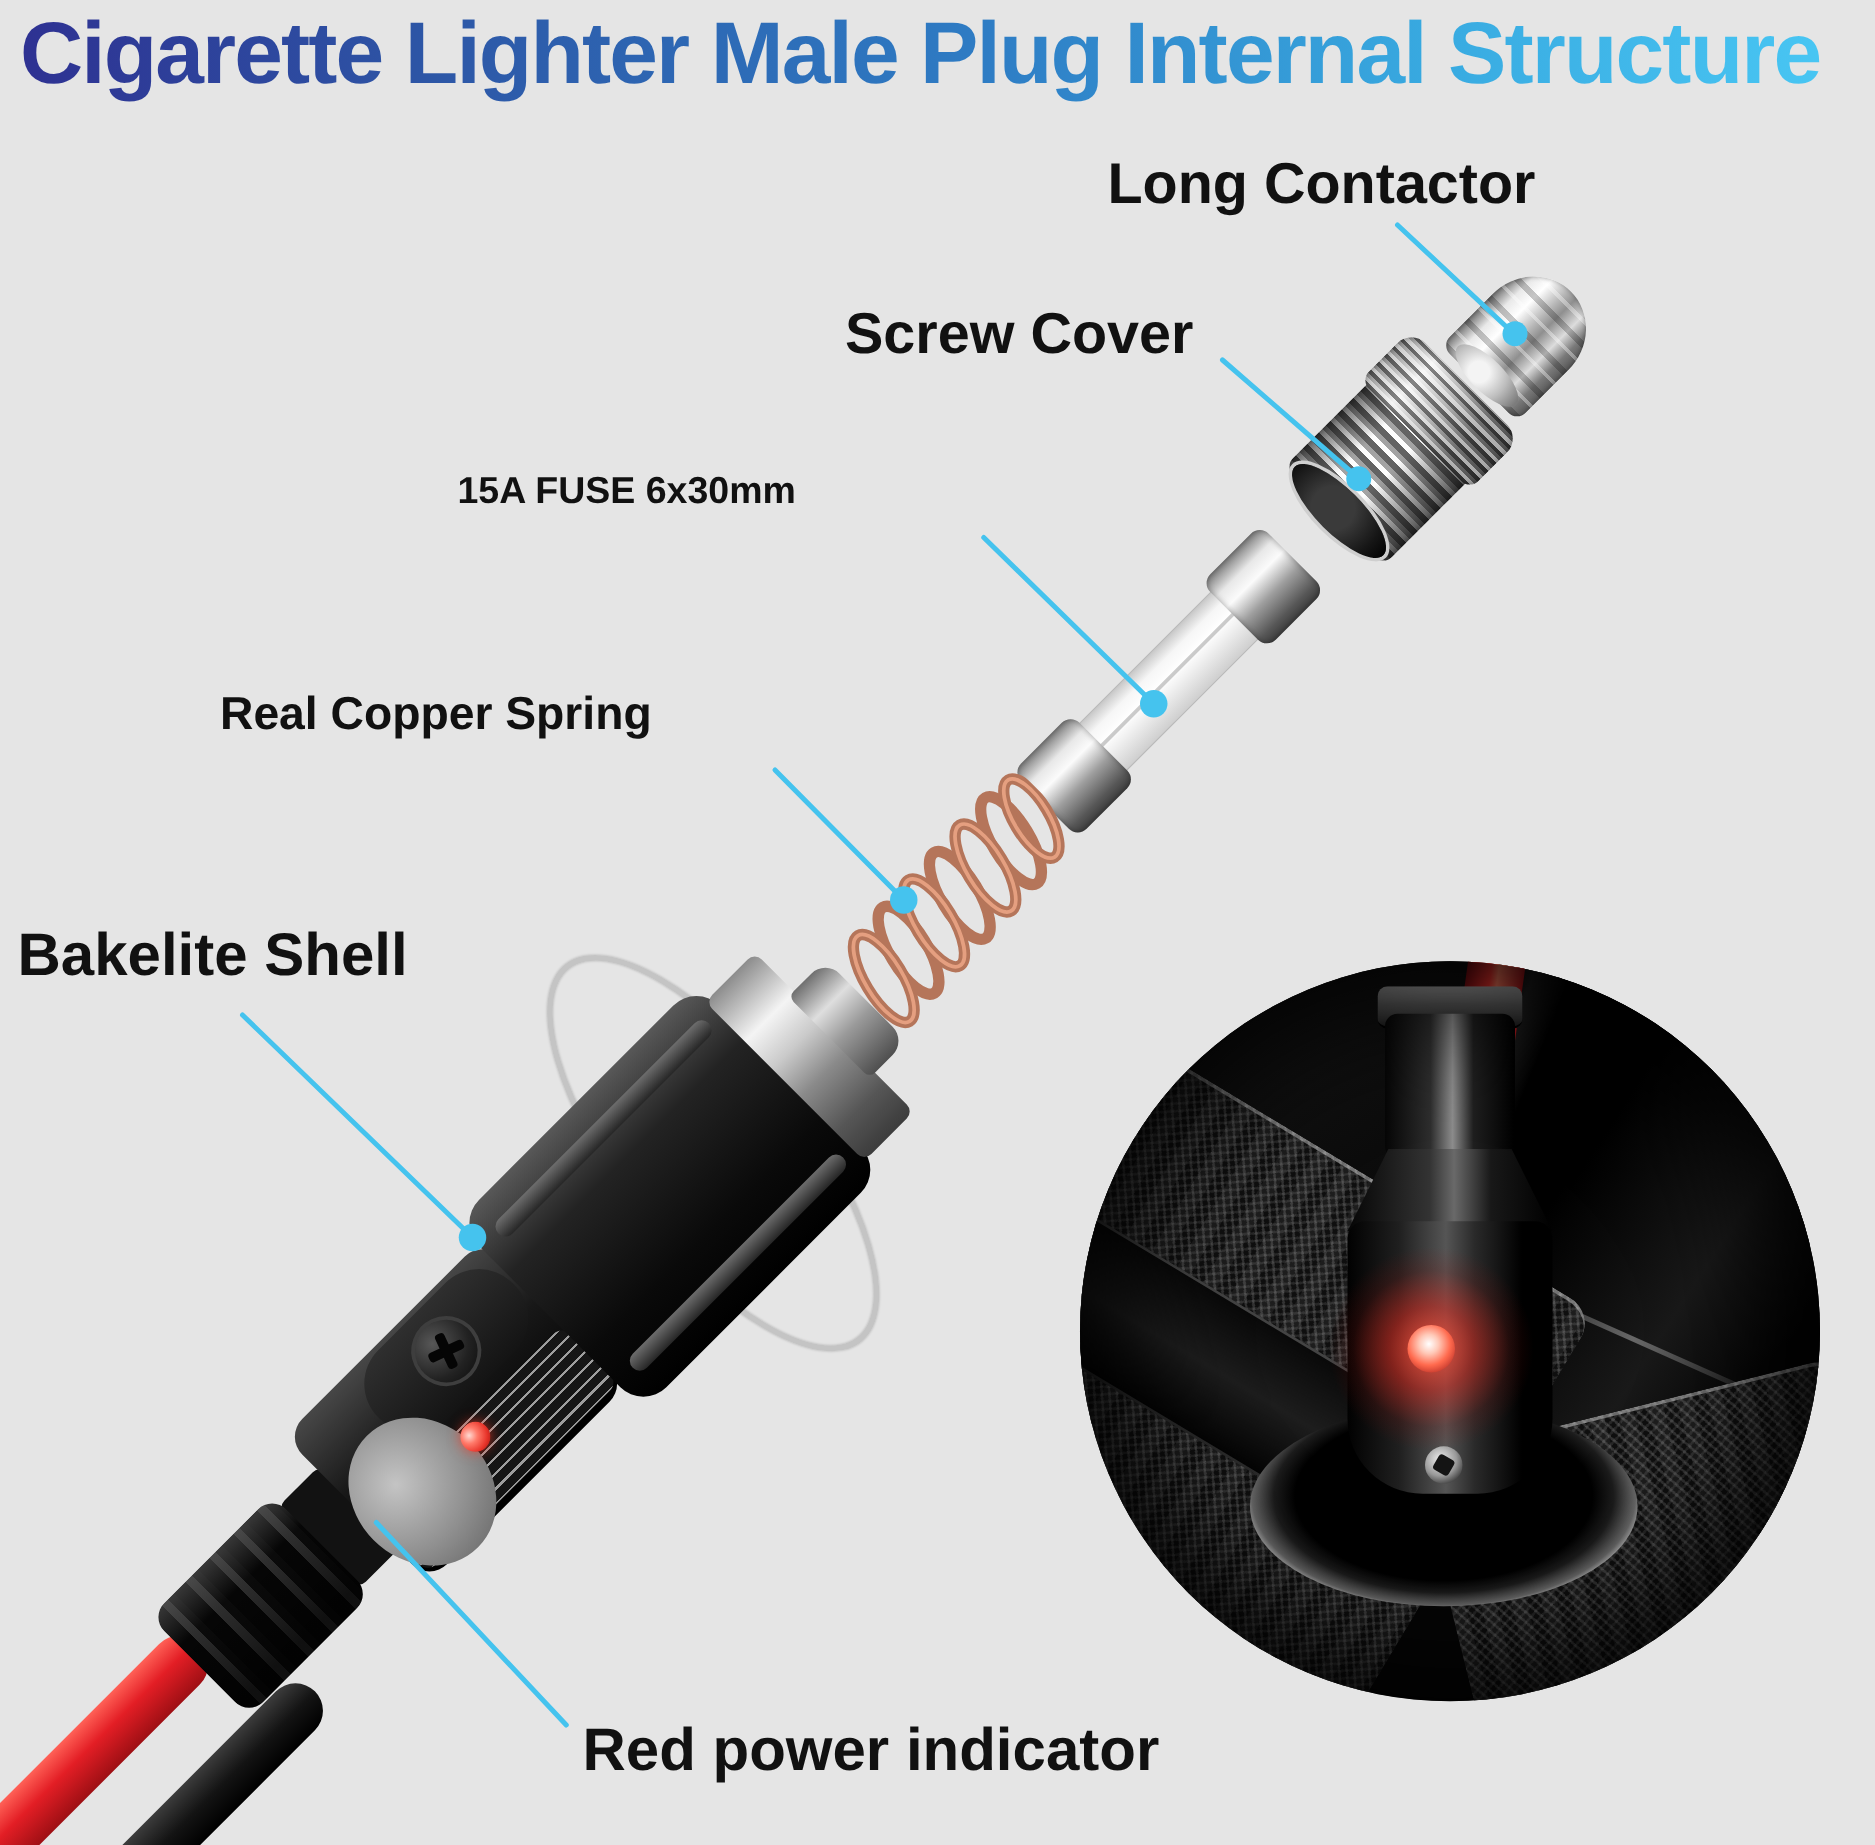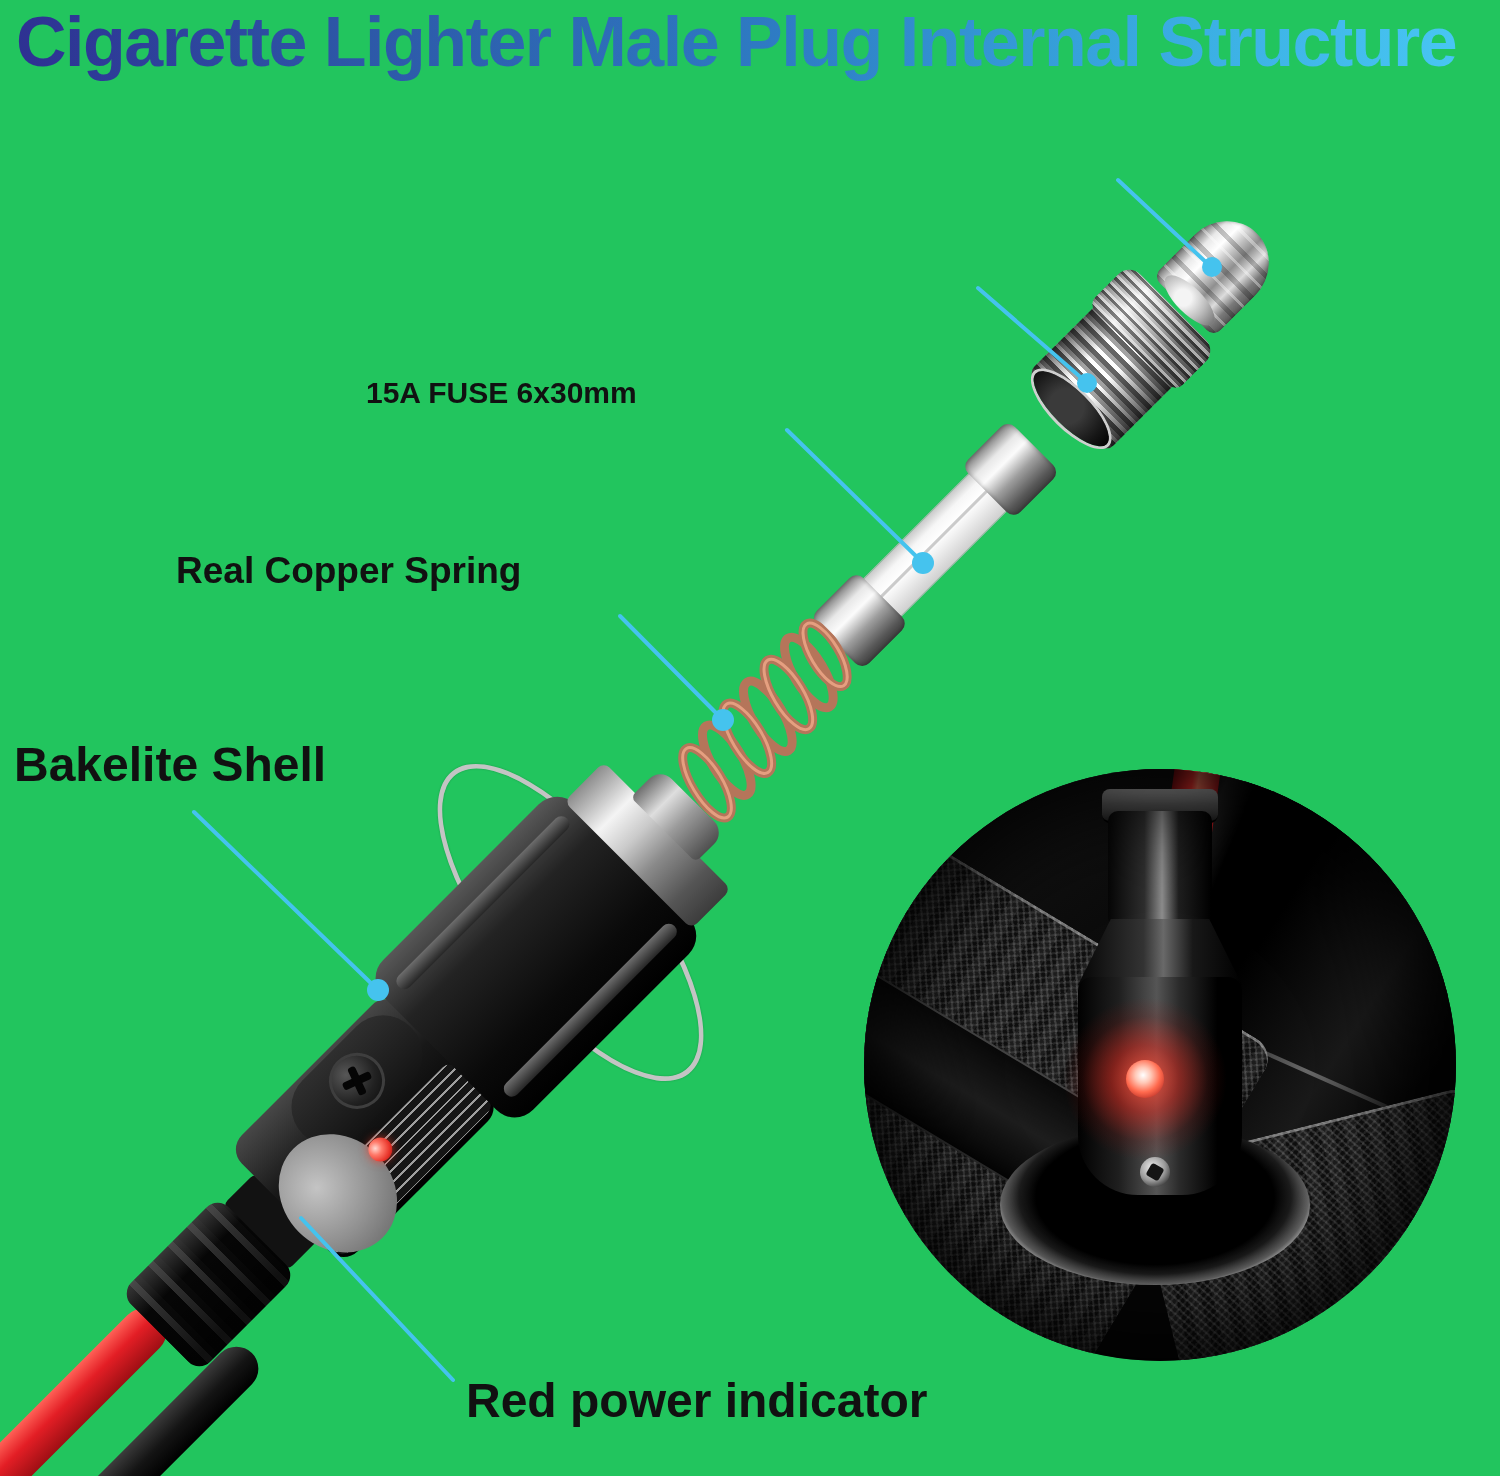--- a/index.html
+++ b/index.html
@@ -9,21 +9,21 @@
     --leader-line:#45c3ee;
     --label-text:#111111;
     --copper:#c08060;
     --led-red:#e8342a;
     --wire-red:#e31e25;
     --wire-black:#141414;
   }
   *{margin:0;padding:0;box-sizing:border-box;}
   html,body{background:#ffffff;}
   .canvas{
-    position:relative;width:1500px;height:1476px;background:#22c55e;overflow:hidden;
+    position:relative;width:1500px;height:1476px;background:#e5e5e5;overflow:hidden;
     font-family:"Liberation Sans","DejaVu Sans",sans-serif;
   }
   
   .title{
     position:absolute;left:16px;top:2px;width:1478px;z-index:20;
     font-size:70px;font-weight:bold;letter-spacing:-1.5px;white-space:nowrap;
     background-image:linear-gradient(90deg,var(--title-gradient-start) 0%,#2d56a6 22%,var(--title-gradient-mid) 52%,#38a9e0 76%,var(--title-gradient-end) 100%);
     -webkit-background-clip:text;background-clip:text;color:transparent;
   }
   
@@ -247,20 +247,22 @@
   .in-hex-center{position:absolute;left:8px;top:8px;width:14px;height:14px;border-radius:3px;background:#141414;transform:rotate(30deg);}
   .in-vignette{position:absolute;left:0;top:0;width:592px;height:592px;border-radius:50%;box-shadow:inset 0 0 90px 30px rgba(0,0,0,.9);}
 </style>
 </head>
 <body>
 
 <div class="canvas">
 
   <div class="title">Cigarette Lighter Male Plug Internal Structure</div>
 
+  <div class="label lbl-contactor">Long Contactor</div>
+  <div class="label lbl-screw">Screw Cover</div>
   <div class="label lbl-fuse">15A FUSE 6x30mm</div>
   <div class="label lbl-spring">Real Copper Spring</div>
   <div class="label lbl-shell">Bakelite Shell</div>
   <div class="label lbl-led">Red power indicator</div>
 
   <svg class="leaders" width="1500" height="1476">
     <g style="stroke:var(--leader-line);stroke-width:4;stroke-linecap:round;">
       <line x1="1118" y1="180" x2="1210" y2="266"></line>
       <line x1="978" y1="288" x2="1085" y2="381"></line>
       <line x1="787" y1="430" x2="921" y2="561"></line>

